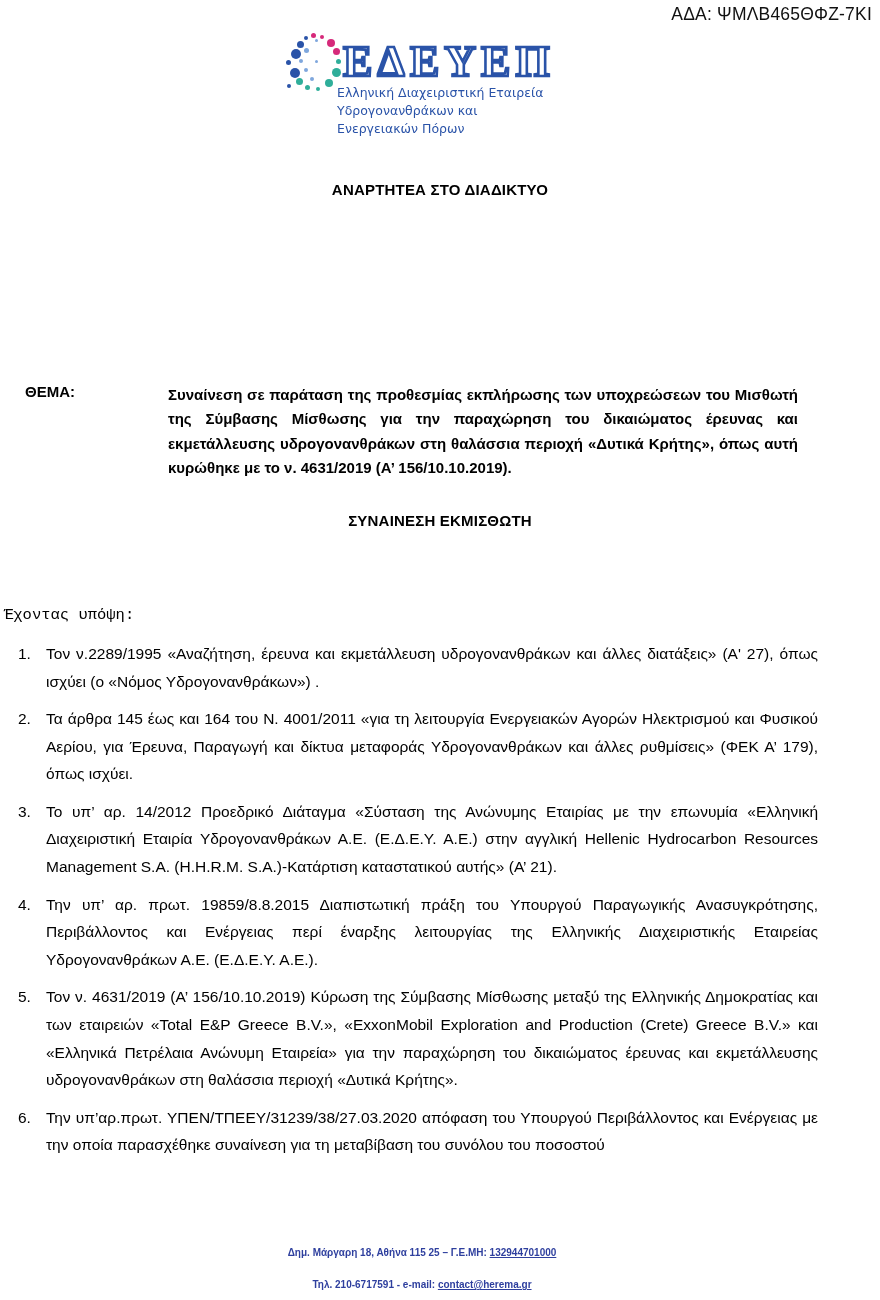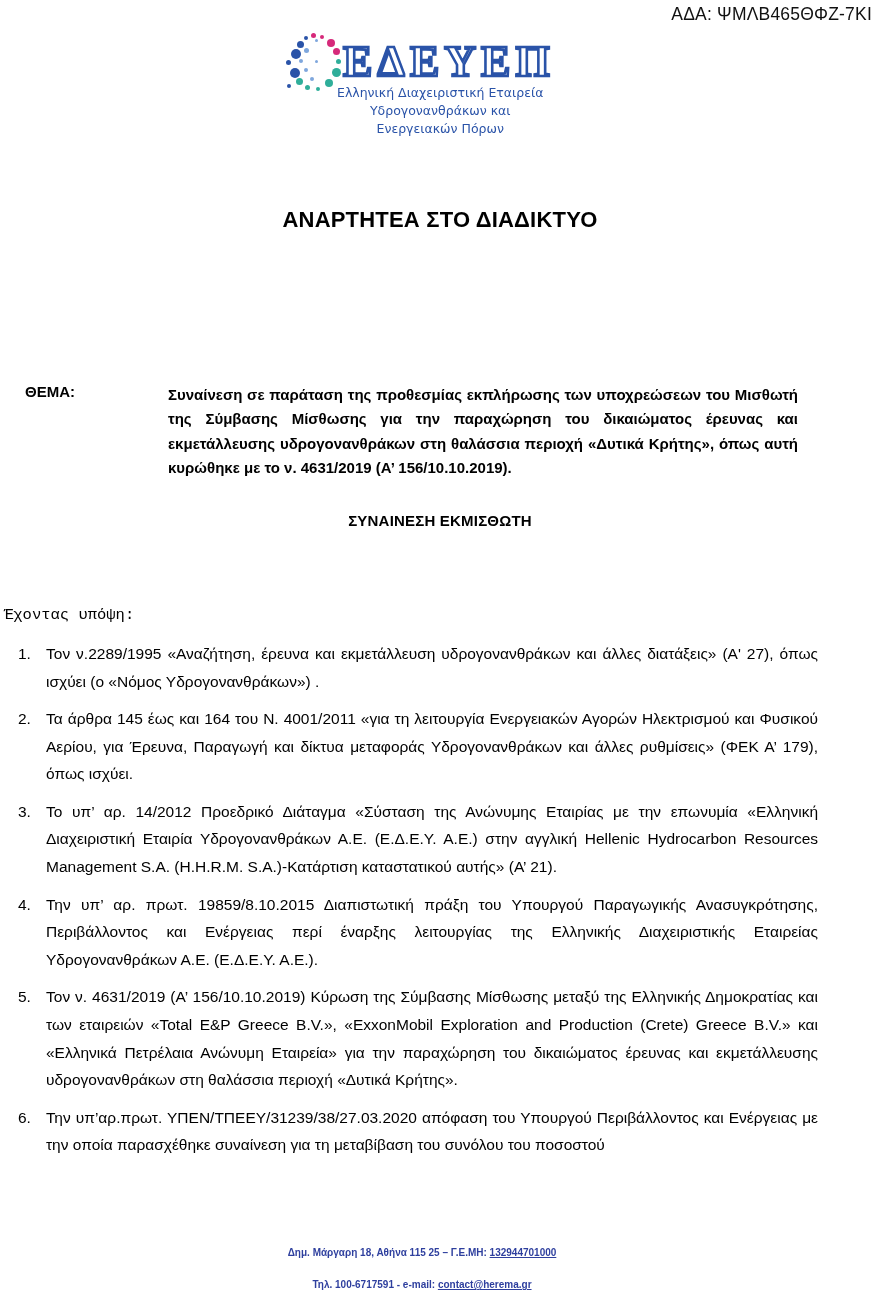--- a/index.html
+++ b/index.html
@@ -73,21 +73,20 @@
   
   #logo-subtitle {
     position: absolute;
     left: 52px;
     top: 66px;
     font-size: 12.5px;
     line-height: 1.42;
     color: #2a53a8;
     white-space: pre-line;
     font-family: "DejaVu Sans", sans-serif;
-    text-align: center;
   }
 
   
   #ministry-label {
     position: absolute;
     left: 100px;
     top: 4px;
     font-size: 17px;
     line-height: 1.22;
     color: #1a1a1a;
@@ -110,22 +109,22 @@
 
   
   .center-bold {
     position: absolute;
     left: 0;
     width: 880px;
     text-align: center;
     font-weight: 700;
   }
   #notice-line {
-    top: 207px;
-    font-size: 22px;
+    top: 181px;
+    font-size: 15px;
     letter-spacing: 0.2px;
   }
   #consent-heading {
     top: 512px;
     font-size: 15px;
     letter-spacing: 0.2px;
   }
   #entity-heading {
     top: 561px;
     font-size: 14.5px;
@@ -281,30 +280,30 @@
     <div class="item">
       <span class="item-num">2.</span>
       <span class="item-text">Τα άρθρα 145 έως και 164 του Ν. 4001/2011 «για τη λειτουργία Ενεργειακών Αγορών Ηλεκτρισμού και Φυσικού Αερίου, για Έρευνα, Παραγωγή και δίκτυα μεταφοράς Υδρογονανθράκων και άλλες ρυθμίσεις» (ΦΕΚ Α’ 179), όπως ισχύει.</span>
     </div>
     <div class="item">
       <span class="item-num">3.</span>
       <span class="item-text">Το υπ’ αρ.  14/2012 Προεδρικό Διάταγμα «Σύσταση της Ανώνυμης Εταιρίας με την επωνυμία «Ελληνική Διαχειριστική Εταιρία Υδρογονανθράκων Α.Ε. (Ε.Δ.Ε.Υ. Α.Ε.) στην αγγλική Hellenic Hydrocarbon Resources Management S.A. (H.H.R.M. S.A.)-Κατάρτιση καταστατικού αυτής» (Α’ 21).</span>
     </div>
     <div class="item">
       <span class="item-num">4.</span>
-      <span class="item-text">Την υπ’ αρ. πρωτ. 19859/8.10.2015 Διαπιστωτική πράξη του Υπουργού Παραγωγικής Ανασυγκρότησης, Περιβάλλοντος και Ενέργειας περί έναρξης λειτουργίας της Ελληνικής Διαχειριστικής Εταιρείας Υδρογονανθράκων Α.Ε. (Ε.Δ.Ε.Υ. Α.Ε.).</span>
+      <span class="item-text">Την υπ’ αρ. πρωτ. 19859/8.8.2015 Διαπιστωτική πράξη του Υπουργού Παραγωγικής Ανασυγκρότησης, Περιβάλλοντος και Ενέργειας περί έναρξης λειτουργίας της Ελληνικής Διαχειριστικής Εταιρείας Υδρογονανθράκων Α.Ε. (Ε.Δ.Ε.Υ. Α.Ε.).</span>
     </div>
     <div class="item">
       <span class="item-num">5.</span>
       <span class="item-text">Τον ν. 4631/2019  (Α’ 156/10.10.2019) Κύρωση της Σύμβασης Μίσθωσης μεταξύ της Ελληνικής Δημοκρατίας και των εταιρειών  «Total E&amp;P Greece B.V.», «ExxonMobil Exploration and Production (Crete) Greece B.V.» και «Ελληνικά Πετρέλαια Ανώνυμη Εταιρεία» για την παραχώρηση του δικαιώματος έρευνας και εκμετάλλευσης υδρογονανθράκων στη θαλάσσια περιοχή «Δυτικά Κρήτης».</span>
     </div>
     <div class="item">
       <span class="item-num">6.</span>
       <span class="item-text">Την υπ’αρ.πρωτ. ΥΠΕΝ/ΤΠΕΕΥ/31239/38/27.03.2020 απόφαση του Υπουργού Περιβάλλοντος και Ενέργειας με την οποία παρασχέθηκε  συναίνεση για τη μεταβίβαση του συνόλου του ποσοστού</span>
     </div>
   </div>
 
   <div id="footer">
     <div class="fline1"><span>Δημ. Μάργαρη 18, Αθήνα 115 25 – Γ.Ε.ΜΗ: </span><span class="ul">132944701000</span></div>
-    <div class="fline2"><span>Τηλ. 100-6717591 - e-mail: </span><span class="ul">contact@herema.gr</span></div>
+    <div class="fline2"><span>Τηλ. 210-6717591 - e-mail: </span><span class="ul">contact@herema.gr</span></div>
   </div>
 
 </div>
 
 </body></html>

